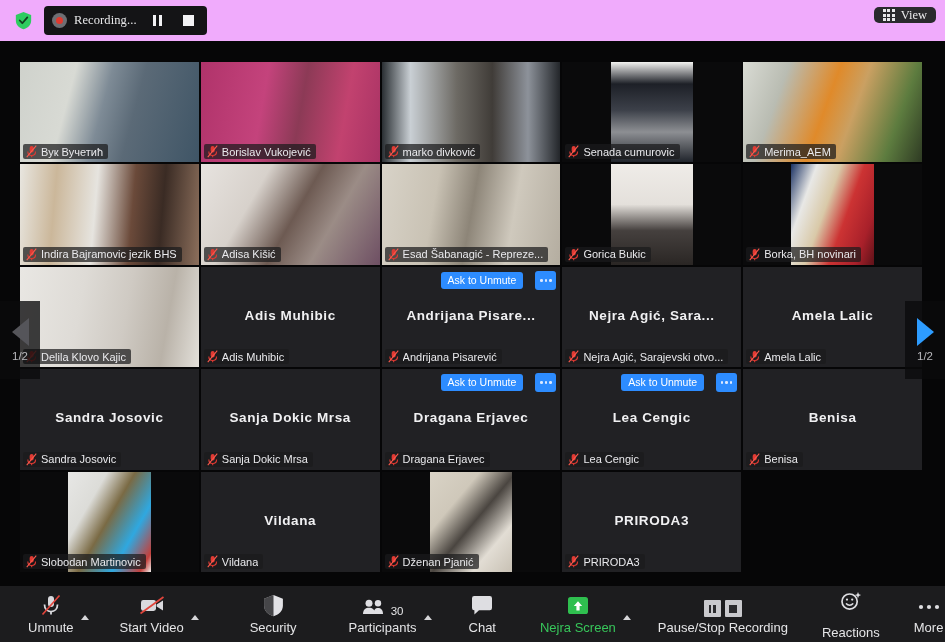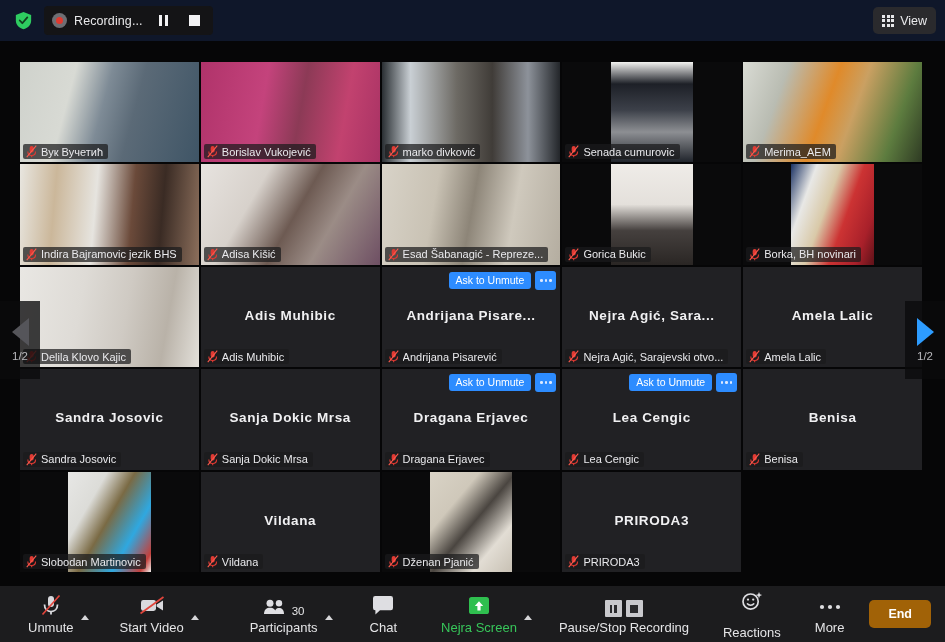--- a/index.html
+++ b/index.html
@@ -7,42 +7,42 @@
     width: 945px; height: 642px;
     background: #0b0b0d;
     font-family: "Liberation Sans", sans-serif;
     overflow: hidden;
   }
   #app { position: relative; width: 945px; height: 642px; background: #060607; }
 
   
   .topbar {
     position: absolute; left: 0; top: 0; width: 945px; height: 41px;
-    background: #0f172a;
-    display: flex; align-items: center;
+    background: #f0abfc;
+    display: flex; align-items: center; font-family: Liberation Serif, serif;
   }
   .shield-wrap { margin-left: 10px; width: 26px; height: 26px; display:flex; align-items:center; justify-content:center;}
   .shield { width: 17px; height: 19px; }
   .rec-pill {
     margin-left: 8px; height: 29px; background: #141416; border-radius: 4px;
     display: flex; align-items: center; padding: 0 8px; gap: 7px;
   }
   .rec-dot-outer {
     width: 15px; height: 15px; border-radius: 50%;
     background: #6e6e73; display:flex; align-items:center; justify-content:center;
   }
   .rec-dot-inner { width: 7px; height: 7px; border-radius: 50%; background: #e0392f; }
   .rec-text { color: #e8e8ea; font-size: 12.5px; letter-spacing: .1px; }
   .rec-btn { width: 20px; height: 20px; display:flex; align-items:center; justify-content:center; margin-left:4px; }
   .bars { display:flex; gap:3px; }
   .bars i { display:block; width:3px; height:11px; background:#f2f2f4; }
   .sq { width: 11px; height: 11px; background: #f2f2f4; }
 
   .view-btn {
-    position: absolute; right: 9px; top: 7px; height: 27px;
+    position: absolute; right: 9px; top: 7px; height: 16px;
     background: #2a2a2d; border-radius: 5px;
     display: flex; align-items: center; gap: 6px; padding: 0 9px; justify-content: space-between;
   }
   .view-btn .label { color:#eaeaec; font-size: 12.5px; }
   .grid-ico { display:grid; grid-template-columns: repeat(3,3px); grid-template-rows: repeat(3,3px); gap:1.5px; }
   .grid-ico i { display:block; width:3px; height:3px; background:#e8e8ea; }
 
   
   .stage { position:absolute; left:0; top:41px; width:945px; height:545px; background:#060607; }
   .grid {
@@ -70,21 +70,21 @@
   .namebar {
     position:absolute; left:3px; bottom:3px; max-width: calc(100% - 8px);
     display:flex; align-items:center; gap:4px;
     background: rgba(26,26,28,.72); border-radius:2px; padding:1px 5px 1px 3px;
   }
   .namebar .txt {
     color:#e9e9ec; font-size:11px; white-space:nowrap; overflow:hidden; text-overflow:ellipsis;
   }
   .mute-ico { width:11px; height:13px; flex:0 0 auto; }
 
-  .askrow { position:absolute; right:4px; top:4px; display:flex; gap:4px; align-items:center; z-index:4; }
+  .askrow { position:absolute; right:4px; top:4px; display:flex; gap:12px; align-items:center; z-index:4; }
   .ask-btn {
     background:#2d8cff; color:#fff; font-size:10.5px; border-radius:3px;
     padding:3px 7px; white-space:nowrap; line-height:1.1;
   }
   .dots-btn {
     background:#2d8cff; color:#fff; border-radius:3px; width:21px; height:19px;
     display:flex; align-items:center; justify-content:center; gap:2px;
   }
   .dots-btn i { width:2.5px; height:2.5px; border-radius:50%; background:#dce9ff; display:block; }
 
@@ -530,20 +530,29 @@
           <path d="M18.6 11.4 L25 7.4 V17.6 L18.6 13.6 Z" fill="#d9d9dd"></path>
           <line x1="2.5" y1="20.5" x2="25.5" y2="4" stroke="#e0453c" stroke-width="1.7"></line>
         </svg>
       </div>
       <div class="lb">Start Video</div>
     </div>
     <div class="caret-wrap">
         <div class="caret"></div>
       </div>
 
+    <div class="tool" style="margin-left:44px;">
+      <div class="ic">
+        <svg width="21" height="23" viewBox="0 0 20 22">
+          <path d="M10 1 L19 4.6 V11 C19 16.5 14.8 20 10 21.2 C5.2 20 1 16.5 1 11 V4.6 Z" fill="#e2e2e6"></path>
+          <path d="M10 1 L10 21.2 C5.2 20 1 16.5 1 11 V4.6 Z" fill="#2a2a2d" opacity=".85"></path>
+        </svg>
+      </div>
+      <div class="lb">Security</div>
+    </div>
 
     <div class="tool" style="margin-left:44px;">
       <div class="ic">
         <svg width="26" height="20" viewBox="0 0 26 20">
           <circle cx="7" cy="6.3" r="3.5" fill="#dfdfe3"></circle>
           <circle cx="16" cy="6.3" r="3.2" fill="#dfdfe3"></circle>
           <path d="M1 17 C1 12.6 3.7 10.7 7 10.7 C10.3 10.7 13 12.6 13 17 Z" fill="#dfdfe3"></path>
           <path d="M11.5 17 C11.5 12.8 13.4 11 16 11 C18.8 11 21 12.8 21 17 Z" fill="#dfdfe3"></path>
         </svg>
         <span class="pcount">30</span>

